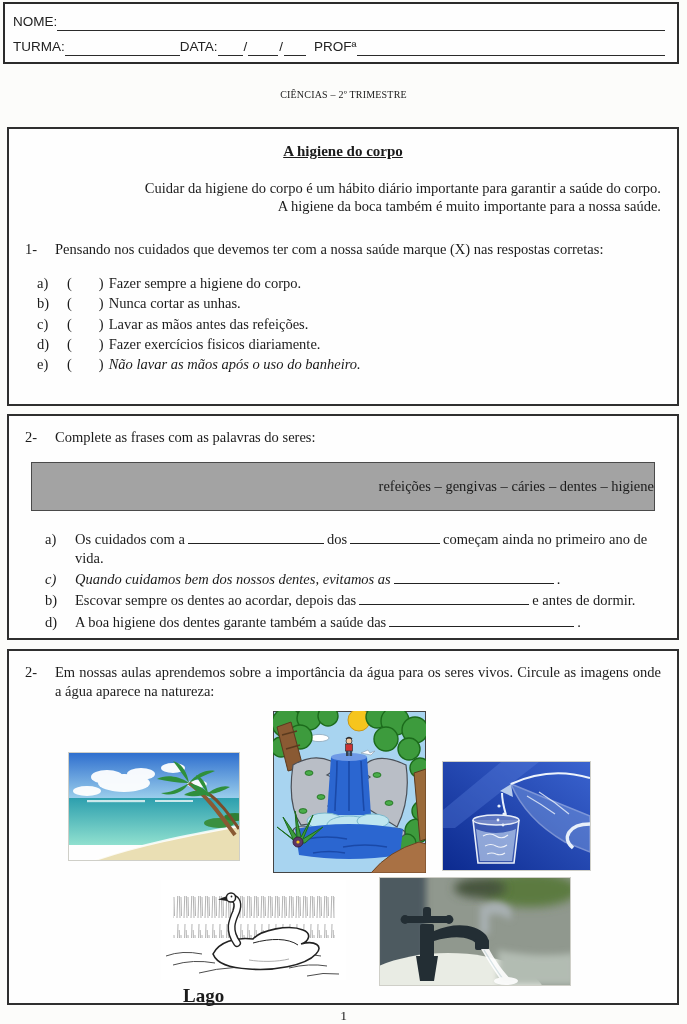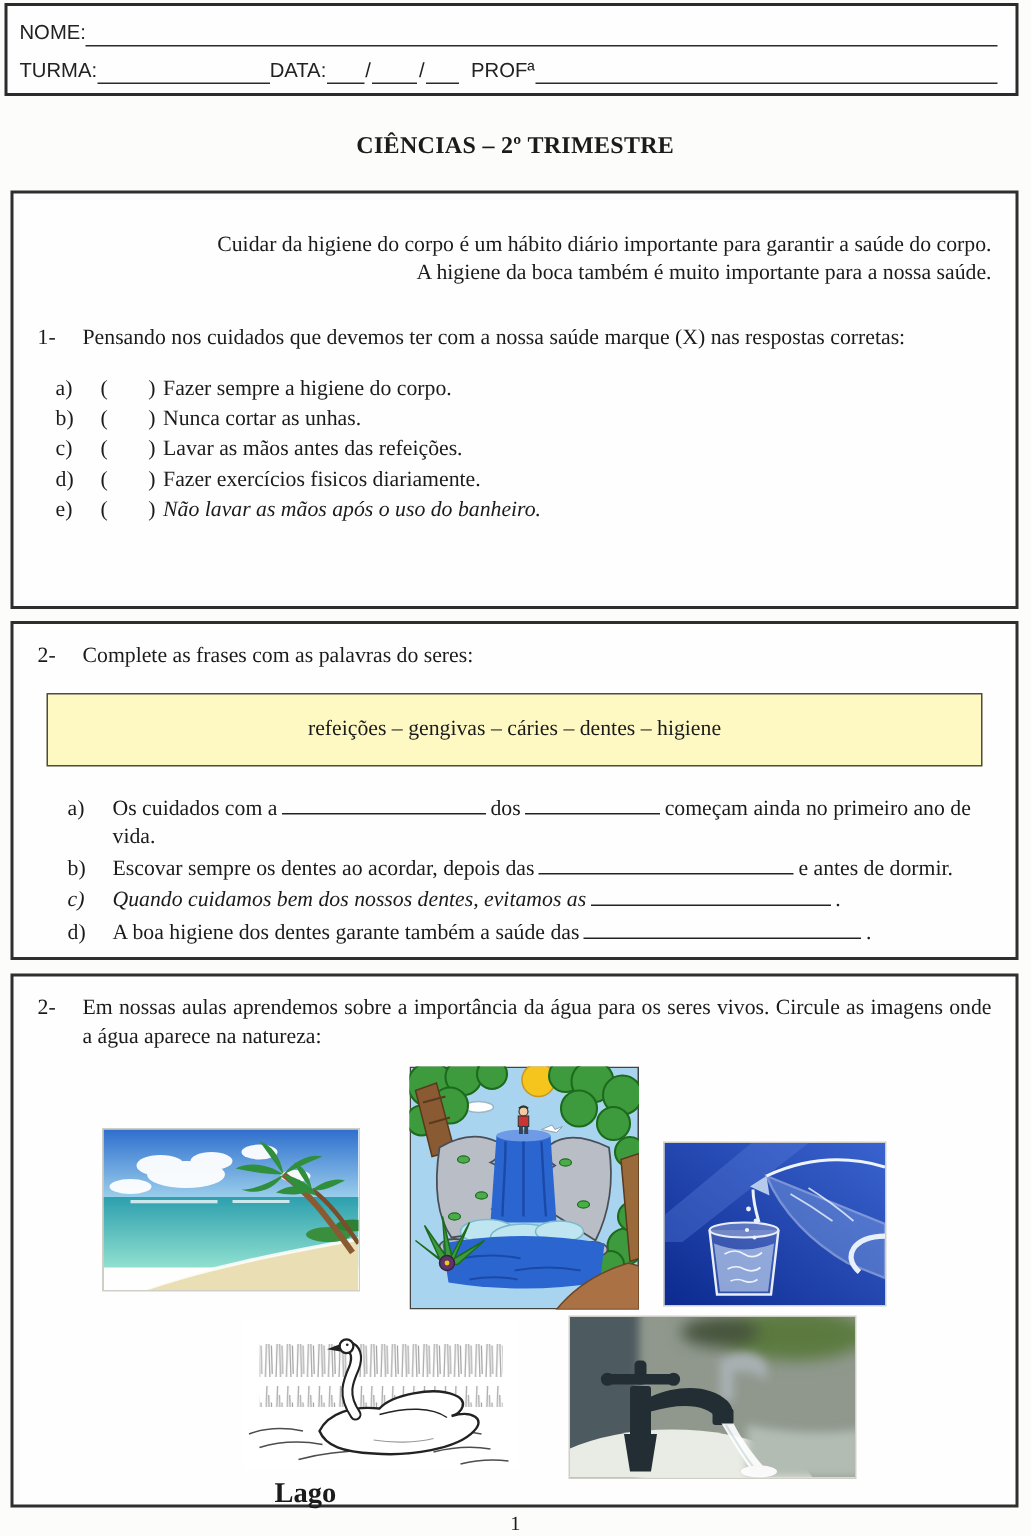--- a/index.html
+++ b/index.html
@@ -19,21 +19,21 @@
   .hrow{display:flex;align-items:center;height:25px;}
   .hlabel{white-space:nowrap;padding-bottom:1px;}
   .hline{border-bottom:1.6px solid #2b2b2b;height:15px;display:inline-block;}
   .flex1{flex:1;}
   .w115{width:115px;} .w25{width:25px;} .w30{width:30px;} .w22{width:22px;}
   .slash{padding:0 1px 1px 1px;}
   .profsp{margin-left:8px;}
   
   .title{
     position:absolute;top:88px;left:0;width:100%;text-align:center;
-    font-weight:bold;font-size:16px;letter-spacing:.2px;
+    font-weight:normal;font-size:10px;letter-spacing:.2px;
   }
   
   .sbox{
     position:absolute;left:7px;width:672px;border:2px solid #2f2f2f;
     box-sizing:border-box;background:#fefefe;
   }
   #box1{top:127px;height:279px;padding:8px 16px;}
   #box2{top:414px;height:226px;padding:10px 16px;}
   #box3{top:649px;height:356px;padding:10px 16px;}
   .heading{text-align:center;font-weight:bold;text-decoration:underline;font-size:15px;margin-top:5px;}
@@ -47,21 +47,21 @@
   .opts{margin-top:15px;margin-left:12px;}
   .opt{display:flex;margin:1.5px 0;}
   .ol{flex:0 0 30px;}
   .po{flex:0 0 auto;}
   .pg{flex:0 0 27px;}
   .pc{flex:0 0 auto;margin-right:5px;}
   .it{font-style:italic;}
   
   .bank{
     margin:15px 6px 0 6px;border:1.6px solid #4a4a4a;height:47px;
-    display:flex;align-items:center;justify-content:center;background:#fef9c3;
+    display:flex;align-items:center;justify-content:flex-end;background:#a3a3a3;
   }
   
   .fills{margin-top:19px;margin-left:20px;}
   .fi{padding-left:30px;text-indent:-30px;margin:2.5px 0;}
   .fl{display:inline-block;width:30px;text-indent:0;}
   .bl{display:inline-block;border-bottom:1.3px solid #222;height:12px;margin:0 3px;}
   .b136{width:136px;} .b90{width:90px;} .b170{width:170px;} .b160{width:160px;} .b185{width:185px;}
   
   .canvas{position:relative;height:298px;margin-top:6px;}
   .img{position:absolute;}
@@ -89,20 +89,21 @@
     <span class="hlabel slash">/</span>
     <span class="hline w22"></span>
     <span class="hlabel profsp">PROFª</span>
     <span class="hline flex1"></span>
   </div>
 </div>
 
 <div class="title">CIÊNCIAS – 2º TRIMESTRE</div>
 
 <div class="sbox" id="box1">
+  <div class="heading">A higiene do corpo</div>
   <div class="intro">
     <div>Cuidar da higiene do corpo é um hábito diário importante para garantir a saúde do corpo.</div>
     <div>A higiene da boca também é muito importante para a nossa saúde.</div>
   </div>
   <div class="q">
     <span class="qn">1-</span>
     <span class="qt">Pensando nos cuidados que devemos ter com a nossa saúde marque (X) nas respostas corretas:</span>
   </div>
   <div class="opts">
     <div class="opt">
@@ -149,24 +150,24 @@
     <span class="qt-plain">Complete as frases com as palavras do seres:</span>
   </div>
   <div class="bank">
     <span>refeições – gengivas – cáries – dentes – higiene</span>
   </div>
   <div class="fills">
     <div class="fi">
       <span class="fl">a)</span><span>Os cuidados com a</span><span class="bl b136"></span><span>dos</span><span class="bl b90"></span><span>começam ainda no primeiro ano de vida.</span>
     </div>
     <div class="fi">
+      <span class="fl it">c)</span><span class="it">Quando cuidamos bem dos nossos dentes, evitamos as</span><span class="bl b160"></span><span>.</span>
+    </div>
+    <div class="fi">
       <span class="fl">b)</span><span>Escovar sempre os dentes ao acordar, depois das</span><span class="bl b170"></span><span>e antes de dormir.</span>
-    </div>
-    <div class="fi">
-      <span class="fl it">c)</span><span class="it">Quando cuidamos bem dos nossos dentes, evitamos as</span><span class="bl b160"></span><span>.</span>
     </div>
     <div class="fi">
       <span class="fl">d)</span><span>A boa higiene dos dentes garante também a saúde das</span><span class="bl b185"></span><span>.</span>
     </div>
   </div>
 </div>
 
 <div class="sbox" id="box3">
   <div class="q q2">
     <span class="qn">2-</span>

